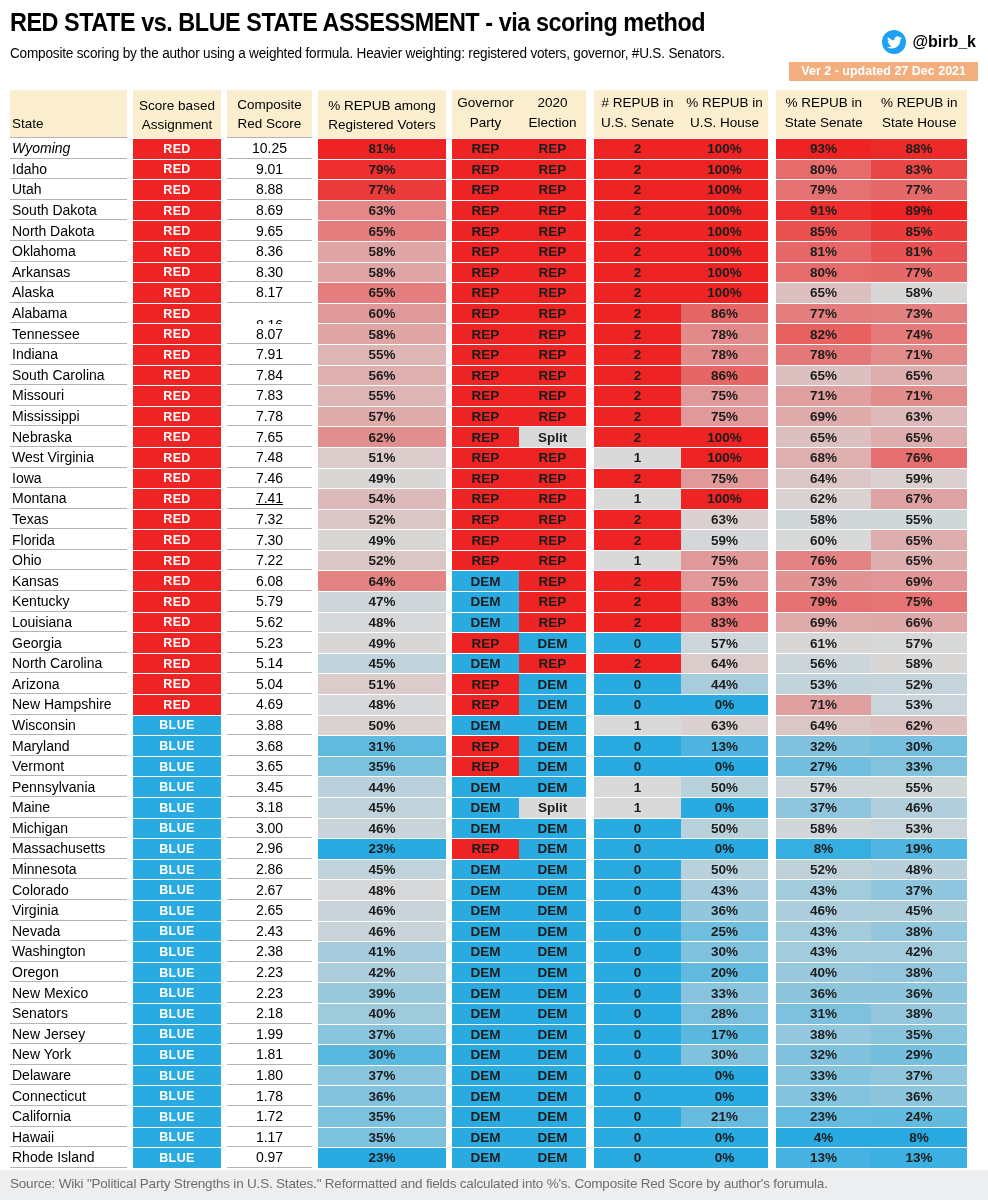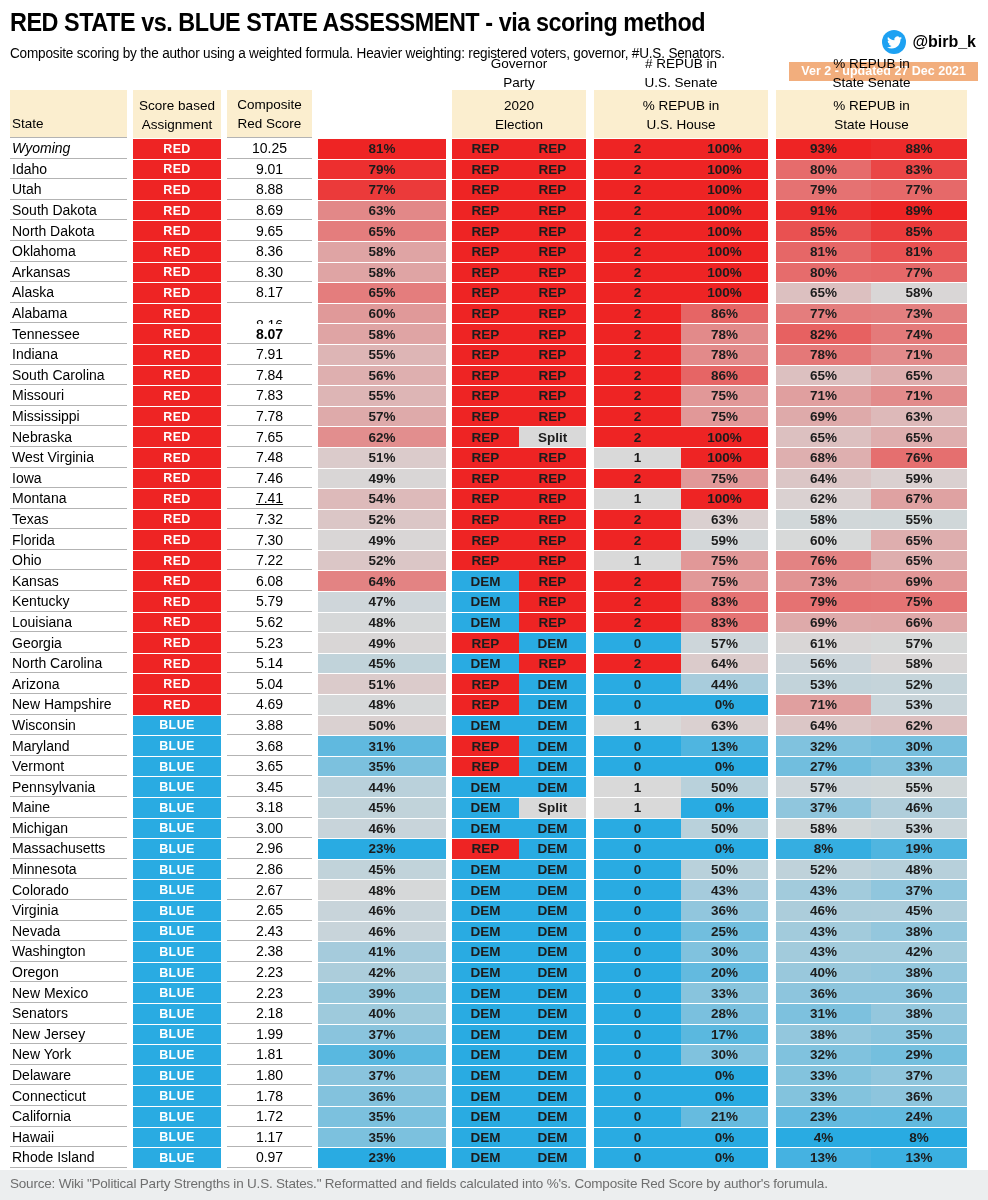--- a/index.html
+++ b/index.html
@@ -19,21 +19,21 @@
          padding:0 12px;color:#fff;font-size:12.5px;font-weight:700;}
 
   .grid{position:absolute;left:10px;top:90px;display:grid;
         grid-template-columns:117px 6px 88px 6px 85px 6px 128px 6px 67px 67px 8px 87px 87px 8px 95px 96px;
         grid-template-rows:48px;grid-auto-rows:19.6px;gap:1px 0;background:transparent;}
 
   .hdr{font-size:13.5px;line-height:1.45;display:flex;flex-direction:column;
        justify-content:flex-end;align-items:center;text-align:center;padding-bottom:3px;}
   .hdr.left{align-items:flex-start;padding-left:2px;}
   .hdr.underline{border-bottom:1px solid #b3b3b3;}
-  .hgroup{display:flex;flex-direction:column;padding:0;}
+  .hgroup{display:flex;flex-direction:row;padding:0;}
   .hsub{flex:1;display:flex;flex-direction:column;justify-content:flex-end;
         align-items:center;text-align:center;font-size:13.5px;line-height:1.45;padding-bottom:3px;}
 
   .cell{display:flex;align-items:center;justify-content:center;
         font-size:13.5px;font-weight:700;color:#1c1c1c;}
   .c-state{background:#fff;border-bottom:1px solid #b3b3b3;font-weight:400;font-size:14px;
            color:#000;justify-content:flex-start;padding-left:2px;}
   .c-score{background:#fff;border-bottom:1px solid #b3b3b3;font-weight:400;font-size:14px;color:#000;}
   .c-assign{color:#fff;font-weight:700;font-size:12.5px;letter-spacing:0.4px;}
 
@@ -63,20 +63,24 @@
       <div class="hdr left underline" style="grid-area: 1 / 1 / auto / span 1; background: rgb(251, 238, 207);">
         <div>State</div>
       </div>
       <div class="hdr " style="grid-area: 1 / 3 / auto / span 1; background: rgb(251, 238, 207);">
         <div>Score based</div>
         <div>Assignment</div>
       </div>
       <div class="hdr underline" style="grid-area: 1 / 5 / auto / span 1; background: rgb(251, 238, 207);">
         <div>Composite</div>
         <div>Red Score</div>
+      </div>
+      <div class="hdr " style="grid-area: 1 / 7 / auto / span 1; background: rgb(251, 238, 207);">
+        <div>% REPUB among</div>
+        <div>Registered Voters</div>
       </div>
       <div class="hdr hgroup" style="grid-area: 1 / 9 / auto / span 2; background: rgb(251, 238, 207);">
         <div class="hsub">
           <div>Governor</div>
           <div>Party</div>
         </div>
         <div class="hsub">
           <div>2020</div>
           <div>Election</div>
         </div>
@@ -186,21 +190,21 @@
       <div class="cell c-score" style="grid-area: 10 / 5; margin-top: 21px;">8.16</div>
       <div class="cell " style="grid-area: 10 / 7; background: rgb(224, 153, 153);">60%</div>
       <div class="cell " style="grid-area: 10 / 9; background: rgb(238, 36, 36);">REP</div>
       <div class="cell " style="grid-area: 10 / 10; background: rgb(238, 36, 36);">REP</div>
       <div class="cell " style="grid-area: 10 / 12; background: rgb(238, 36, 36);">2</div>
       <div class="cell " style="grid-area: 10 / 13; background: rgb(230, 101, 101);">86%</div>
       <div class="cell " style="grid-area: 10 / 15; background: rgb(228, 125, 125);">77%</div>
       <div class="cell " style="grid-area: 10 / 16; background: rgb(227, 128, 128);">73%</div>
       <div class="cell c-state" style="grid-area: 11 / 1;">Tennessee</div>
       <div class="cell c-assign" style="grid-area: 11 / 3; background: rgb(238, 36, 36); color: rgb(255, 255, 255);">RED</div>
-      <div class="cell c-score" style="grid-area: 11 / 5; font-weight: bold;">8.07</div>
+      <div class="cell c-score" style="grid-area: 11 / 5;">8.07</div>
       <div class="cell " style="grid-area: 11 / 7; background: rgb(223, 164, 164);">58%</div>
       <div class="cell " style="grid-area: 11 / 9; background: rgb(238, 36, 36);">REP</div>
       <div class="cell " style="grid-area: 11 / 10; background: rgb(238, 36, 36);">REP</div>
       <div class="cell " style="grid-area: 11 / 12; background: rgb(238, 36, 36);">2</div>
       <div class="cell " style="grid-area: 11 / 13; background: rgb(226, 138, 138);">78%</div>
       <div class="cell " style="grid-area: 11 / 15; background: rgb(231, 97, 97);">82%</div>
       <div class="cell " style="grid-area: 11 / 16; background: rgb(228, 122, 122);">74%</div>
       <div class="cell c-state" style="grid-area: 12 / 1;">Indiana</div>
       <div class="cell c-assign" style="grid-area: 12 / 3; background: rgb(238, 36, 36); color: rgb(255, 255, 255);">RED</div>
       <div class="cell c-score" style="grid-area: 12 / 5;">7.91</div>

